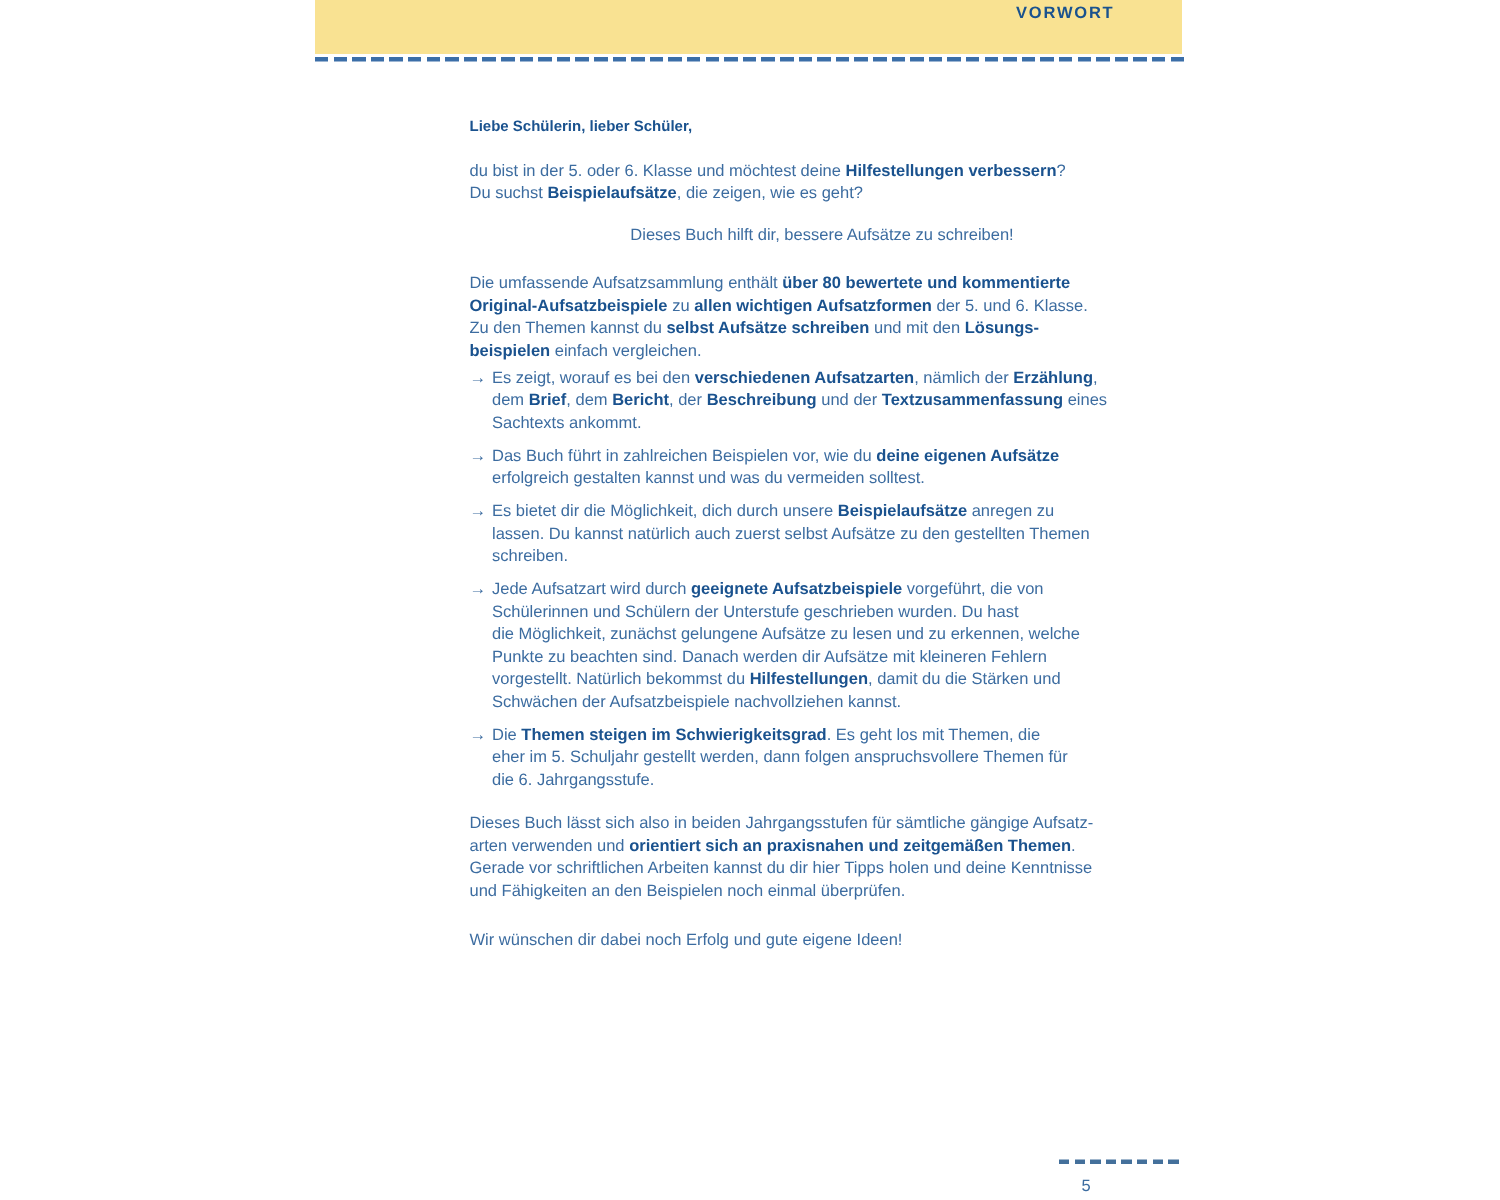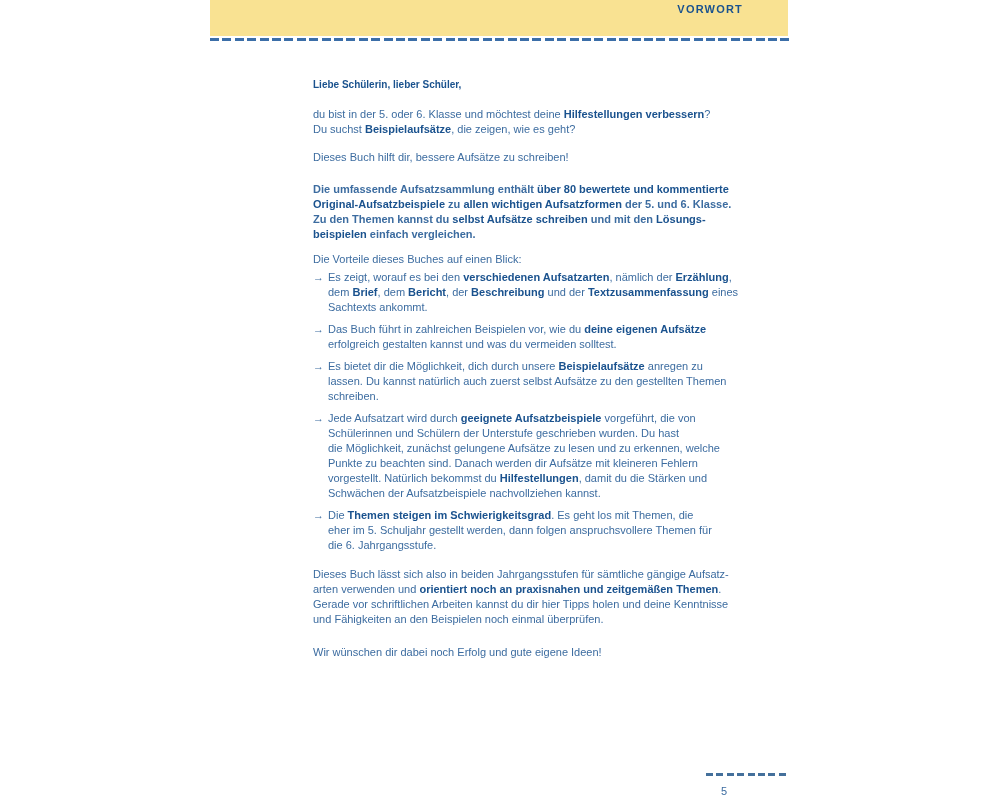--- a/index.html
+++ b/index.html
@@ -42,22 +42,22 @@
     color: var(--text, #3c6ca0);
   }
   .content strong { color: var(--dark, #1a528e); }
   .salutation {
     margin-top: 7px;
     font-size: 10px;
     font-weight: 700;
     color: var(--dark, #1a528e);
   }
   .p-intro    { margin-top: 15px; }
-  .p-help     { margin-top: 13px; }
-  .p-summary  { margin-top: 17px; font-weight: bold; }
+  .p-help     { margin-top: 13px; text-align: center; }
+  .p-summary  { margin-top: 17px; }
   .p-benefits { margin-top: 10px; }
   .benefits-list {
     list-style: none;
     margin-top: 3px;
     overflow: hidden;
   }
   .benefits-list li {
     display: flex;
     margin-bottom: 7px;
   }
@@ -93,21 +93,20 @@
 
   <div class="content">
     <p class="salutation">Liebe Schülerin, lieber Schüler,</p>
 
     <p class="p-intro">du bist in der 5. oder 6. Klasse und möchtest deine <strong>Hilfestellungen verbessern</strong>?<br>Du suchst <strong>Beispielaufsätze</strong>, die zeigen, wie es geht?</p>
 
     <p class="p-help">Dieses Buch hilft dir, bessere Aufsätze zu schreiben!</p>
 
     <p class="p-summary">Die umfassende Aufsatzsammlung enthält <strong>über 80 bewertete und kommentierte</strong><br><strong>Original-Aufsatzbeispiele</strong> zu <strong>allen wichtigen Aufsatzformen</strong> der 5. und 6. Klasse.<br>Zu den Themen kannst du <strong>selbst Aufsätze schreiben</strong> und mit den <strong>Lösungs-</strong><br><strong>beispielen</strong> einfach vergleichen.</p>
 
-    <p class="p-benefits">Die Vorteile dieses Buches auf einen Blick:</p>
 
     <ul class="benefits-list">
         <li>
           <span class="arrow">→</span>
           <span class="btext">Es zeigt, worauf es bei den <strong>verschiedenen Aufsatzarten</strong>, nämlich der <strong>Erzählung</strong>,<br>dem <strong>Brief</strong>, dem <strong>Bericht</strong>, der <strong>Beschreibung</strong> und der <strong>Textzusammenfassung</strong> eines<br>Sachtexts ankommt.</span>
         </li>
         <li>
           <span class="arrow">→</span>
           <span class="btext">Das Buch führt in zahlreichen Beispielen vor, wie du <strong>deine eigenen Aufsätze</strong><br>erfolgreich gestalten kannst und was du vermeiden solltest.</span>
         </li>
@@ -118,21 +117,21 @@
         <li>
           <span class="arrow">→</span>
           <span class="btext">Jede Aufsatzart wird durch <strong>geeignete Aufsatzbeispiele</strong> vorgeführt, die von<br>Schülerinnen und Schülern der Unterstufe geschrieben wurden. Du hast<br>die Möglichkeit, zunächst gelungene Aufsätze zu lesen und zu erkennen, welche<br>Punkte zu beachten sind. Danach werden dir Aufsätze mit kleineren Fehlern<br>vorgestellt. Natürlich bekommst du <strong>Hilfestellungen</strong>, damit du die Stärken und<br>Schwächen der Aufsatzbeispiele nachvollziehen kannst.</span>
         </li>
         <li>
           <span class="arrow">→</span>
           <span class="btext">Die <strong>Themen steigen im Schwierigkeitsgrad</strong>. Es geht los mit Themen, die<br>eher im 5. Schuljahr gestellt werden, dann folgen anspruchsvollere Themen für<br>die 6. Jahrgangsstufe.</span>
         </li>
       </ul>
 
-    <p class="p-closing">Dieses Buch lässt sich also in beiden Jahrgangsstufen für sämtliche gängige Aufsatz-<br>arten verwenden und <strong>orientiert noch an praxisnahen und zeitgemäßen Themen</strong>.<br>Gerade vor schriftlichen Arbeiten kannst du dir hier Tipps holen und deine Kenntnisse<br>und Fähigkeiten an den Beispielen noch einmal überprüfen.</p>
+    <p class="p-closing">Dieses Buch lässt sich also in beiden Jahrgangsstufen für sämtliche gängige Aufsatz-<br>arten verwenden und <strong>orientiert sich an praxisnahen und zeitgemäßen Themen</strong>.<br>Gerade vor schriftlichen Arbeiten kannst du dir hier Tipps holen und deine Kenntnisse<br>und Fähigkeiten an den Beispielen noch einmal überprüfen.</p>
 
     <p class="p-wish">Wir wünschen dir dabei noch Erfolg und gute eigene Ideen!</p>
   </div>
 
   <div class="rule-bottom"></div>
 
   <div class="page-number">5</div>
 
 </div>
 

